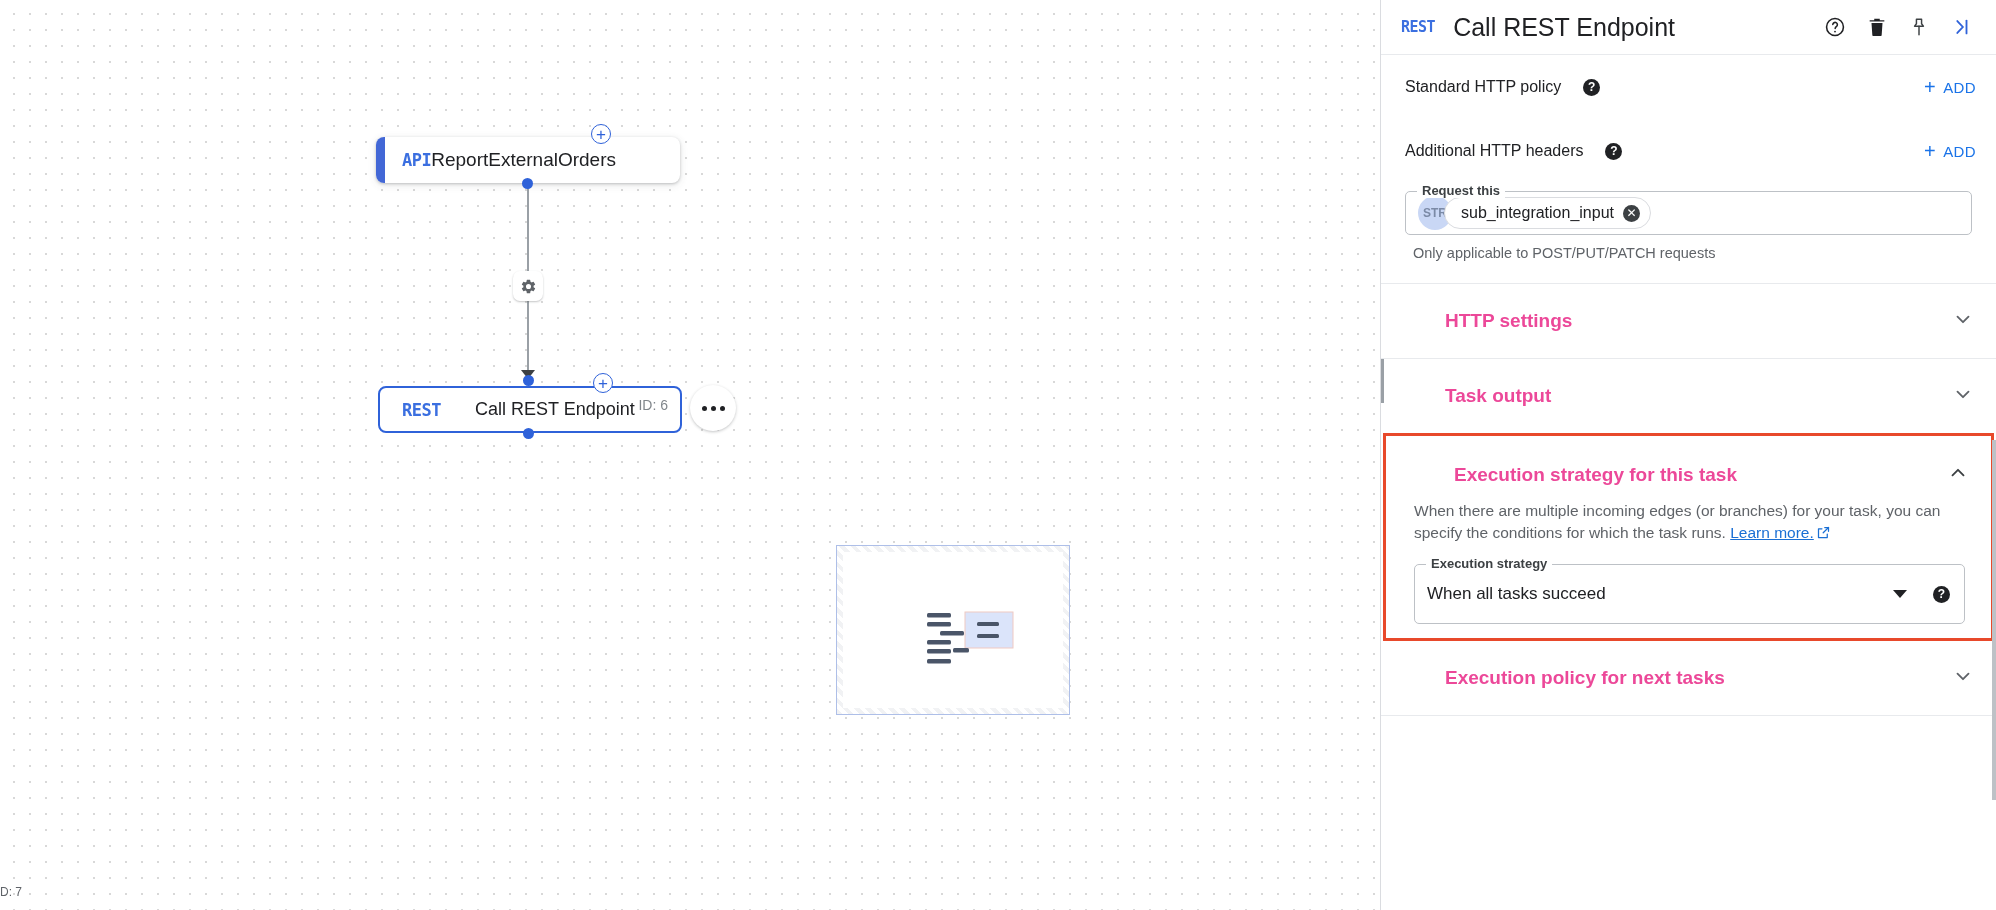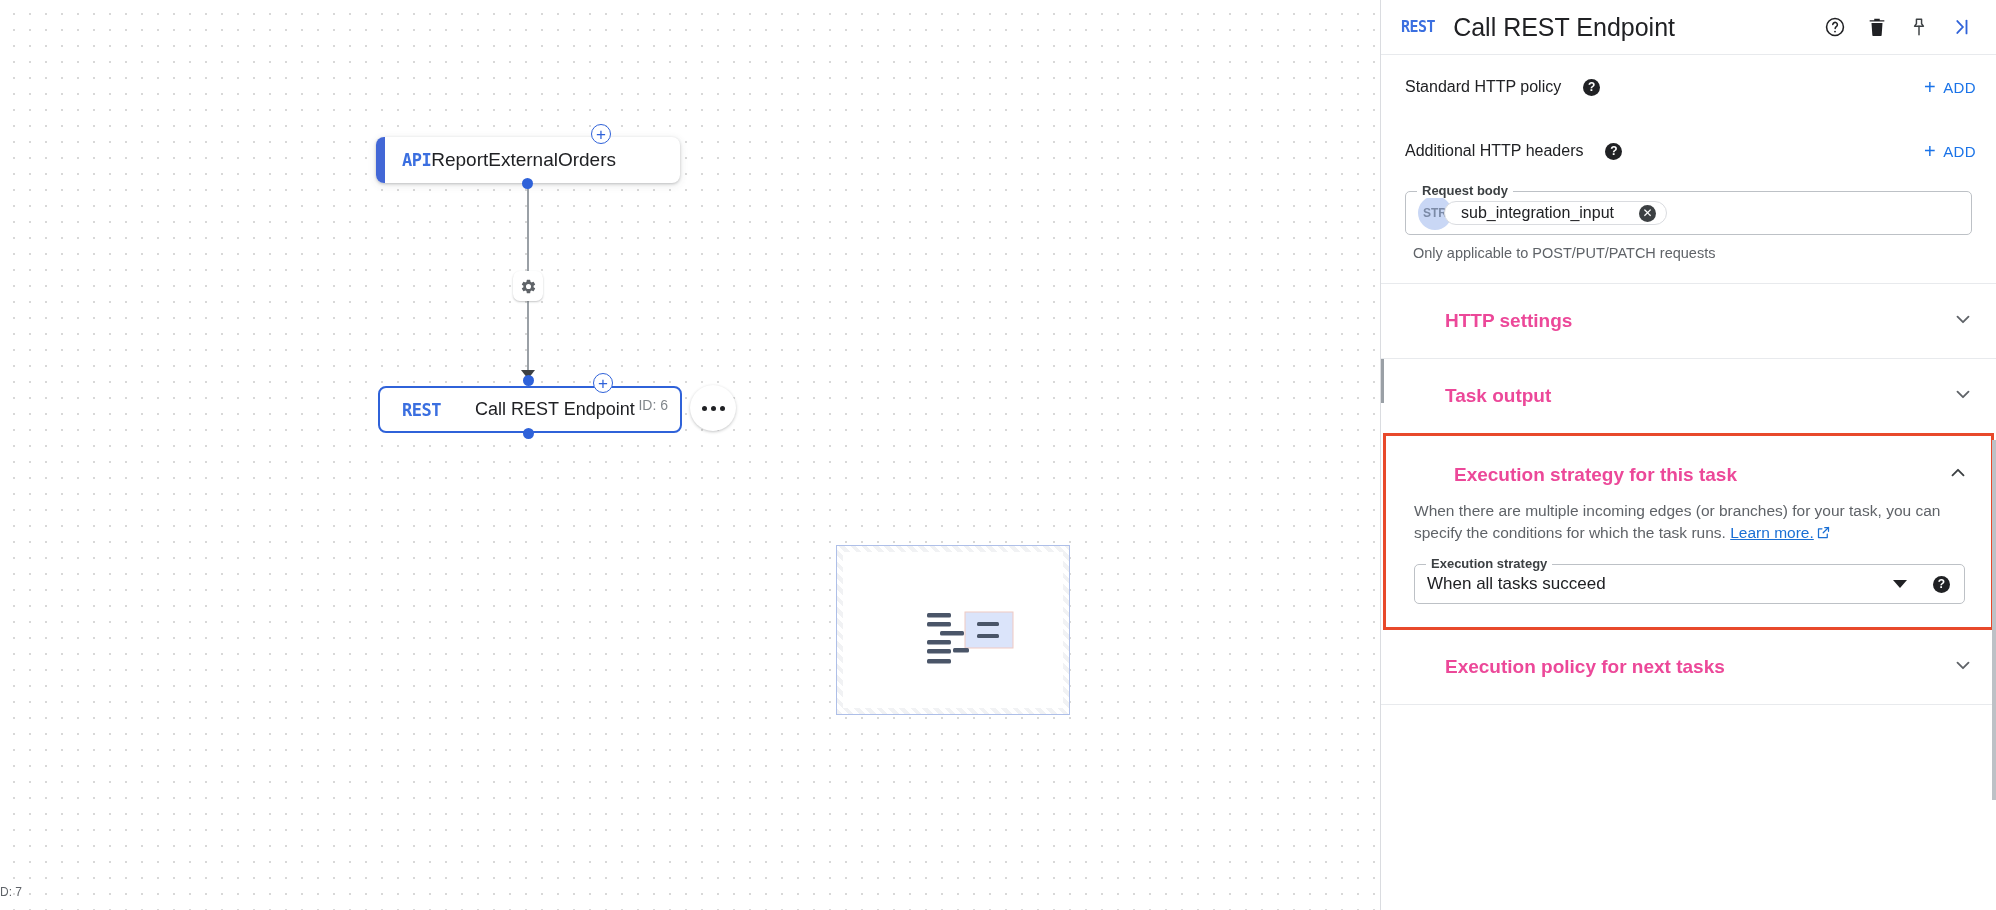--- a/index.html
+++ b/index.html
@@ -178,22 +178,22 @@
   }
   .chip-wrap { display: flex; align-items: center; }
   .chip-type {
     width: 34px; height: 34px; border-radius: 50%;
     background: #c9d7f5; color: #7b8aa6;
     font-size: 12px; font-weight: 700;
     display:flex; align-items:center; justify-content:center;
   }
   .chip {
     margin-left: -8px;
-    height: 24px; border: 1px solid #dadce0; border-radius: 16px;
-    background: #fff; display: flex; align-items: center; gap: 25px;
+    height: 32px; border: 1px solid #dadce0; border-radius: 16px;
+    background: #fff; display: flex; align-items: center; gap: 9px;
     padding: 0 10px 0 16px; font-size: 16px; color: #202124;
   }
   .chip-x {
     width: 17px; height: 17px; border-radius: 50%; background: #3c4043;
     color:#fff; font-size: 12px; line-height: 1;
     display:flex; align-items:center; justify-content:center;
   }
   .helper-text {
     margin: 10px 24px 0 32px;
     font-size: 14.5px; color: #5f6368;
@@ -225,23 +225,23 @@
   }
   #exec-strategy .es-head .section-title { font-size: 19px; }
   #exec-strategy .es-desc {
     padding: 12px 26px 0 28px;
     font-size: 15.5px; color: #5f6368; line-height: 1.42;
   }
   .link-blue { color: #1a6fd4; text-decoration: underline; }
   .ext-ico { display:inline-block; vertical-align: -2px; margin-left: 2px; }
 
   #exec-select-wrap {
-    margin: 18px 26px 23px 28px;
+    margin: 18px 26px 14px 28px;
     border: 1px solid #bdc1c6; border-radius: 5px;
-    height: 40px; display: flex; align-items: center;
+    height: 60px; display: flex; align-items: center;
     padding: 0 14px 0 12px; position: relative;
   }
   #exec-select-wrap > legend {
     position: absolute; top: -9px; left: 11px; background:#fff; padding: 0 5px;
     font-size: 13px; font-weight: 700; color: #3c4043;
   }
   #exec-select-value { font-size: 17px; color: #202124; }
   .caret-down {
     margin-left: auto;
     width: 0; height: 0; border-left: 7px solid transparent;
@@ -361,21 +361,21 @@
       <div class="row-kv">
         <span class="lbl">Additional HTTP headers</span>
         <span class="help-dot">?</span>
         <span class="add-btn">
           <span class="plus">+</span>
           <span>ADD</span>
         </span>
       </div>
 
       <fieldset class="field-outline">
-        <legend>Request body</legend>
+        <legend>Request this</legend>
         <span class="chip-wrap">
           <span class="chip-type">STR</span>
           <span class="chip">
             <span>sub_integration_input</span>
             <span class="chip-x">✕</span>
           </span>
         </span>
       </fieldset>
 
       <div class="helper-text">Only applicable to POST/PUT/PATCH requests</div>

